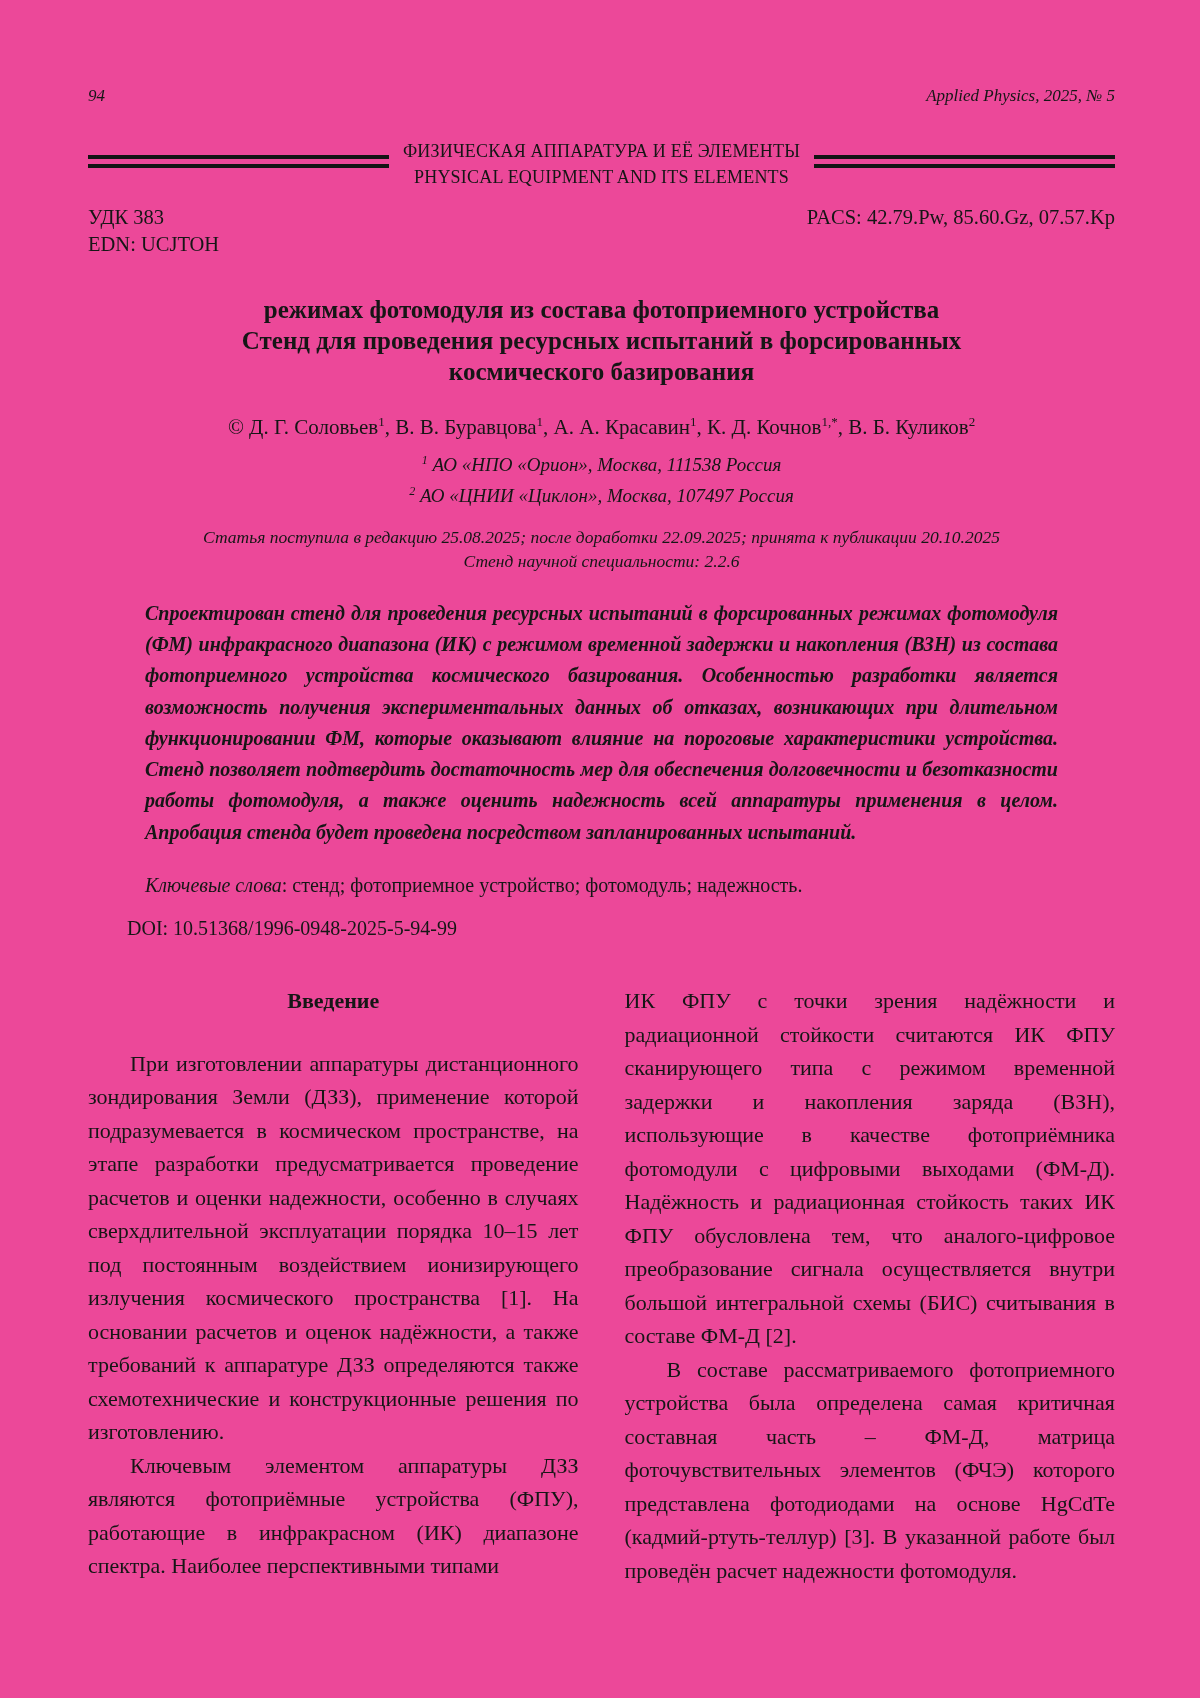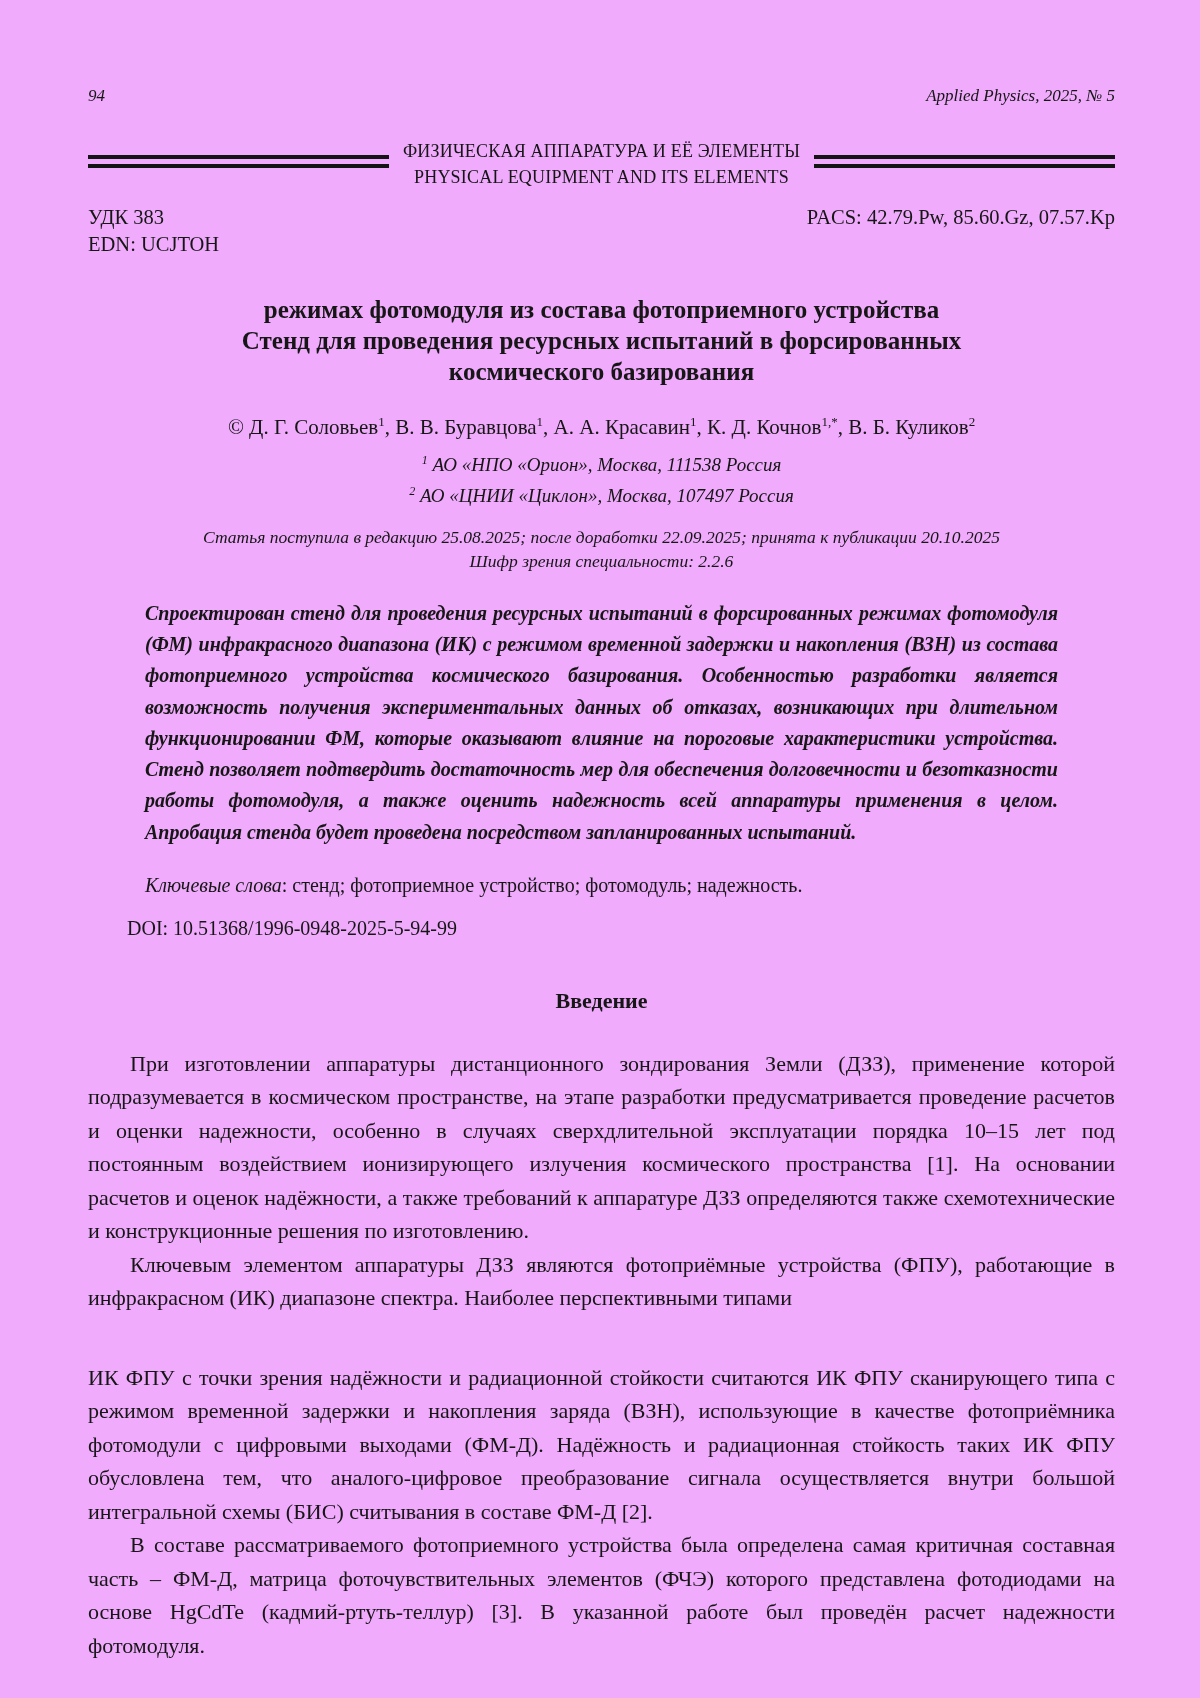--- a/index.html
+++ b/index.html
@@ -1,21 +1,21 @@
 <!DOCTYPE html>
 <html><head>
 <meta charset="utf-8">
 <style>
   html, body { margin: 0; padding: 0; background: #e8e8e8; }
   .page {
     position: relative;
     width: 1200px;
     height: 1698px;
     margin: 0 auto;
-    background: #f0abfc;
+    background: #ec4899;
     color: #161616;
     font-family: "Liberation Serif", serif;
     overflow: hidden;
     box-sizing: border-box;
   }
   .content { margin: 0 85px 0 88px; }
 
   
   .running-head {
     display: flex;
@@ -115,21 +115,20 @@
   }
 
   
   .columns {
     display: flex;
     gap: 46px;
     margin-top: 44px;
     font-size: 22px;
     line-height: 33.5px;
     text-align: justify;
-    flex-direction: column;
   }
   .col { flex: 1; min-width: 0; }
   .col-heading {
     text-align: center;
     font-weight: bold;
     margin-bottom: 29px;
   }
   .para { text-indent: 42px; margin: 0; }
   .para.no-indent { text-indent: 0; }
 </style>
@@ -171,21 +170,21 @@
       <span><span>© Д. Г. Соловьев</span><sup>1</sup></span><span><span>, В. В. Буравцова</span><sup>1</sup></span><span><span>, А. А. Красавин</span><sup>1</sup></span><span><span>, К. Д. Кочнов</span><sup>1,*</sup></span><span><span>, В. Б. Куликов</span><sup>2</sup></span>
     </div>
 
     <div class="affiliations">
       <div><sup>1</sup><span> АО «НПО «Орион», Москва, 111538 Россия</span></div>
       <div><sup>2</sup><span> АО «ЦНИИ «Циклон», Москва, 107497 Россия</span></div>
     </div>
 
     <div class="received">
       <div>Статья поступила в редакцию 25.08.2025; после доработки 22.09.2025; принята к публикации 20.10.2025</div>
-      <div>Шифр зрения специальности: 2.2.6</div>
+      <div>Стенд научной специальности: 2.2.6</div>
     </div>
 
     <div class="abstract">Спроектирован стенд для проведения ресурсных испытаний в форсированных режимах фотомодуля (ФМ) инфракрасного диапазона (ИК) с режимом временной задержки и накопления (ВЗН) из состава фотоприемного устройства космического базирования.  Особенностью разработки является возможность получения экспериментальных данных об отказах, возникающих при длительном функционировании ФМ, которые оказывают влияние на пороговые характеристики устройства. Стенд позволяет подтвердить достаточность мер для обеспечения долговечности и безотказности работы фотомодуля, а также оценить надежность всей аппаратуры применения в целом. Апробация стенда будет проведена посредством запланированных испытаний.</div>
 
     <div class="keywords">
       <span class="kw-label">Ключевые слова</span><span>: стенд; фотоприемное устройство; фотомодуль; надежность.</span>
     </div>
 
     <div class="doi">DOI: 10.51368/1996-0948-2025-5-94-99</div>
 

